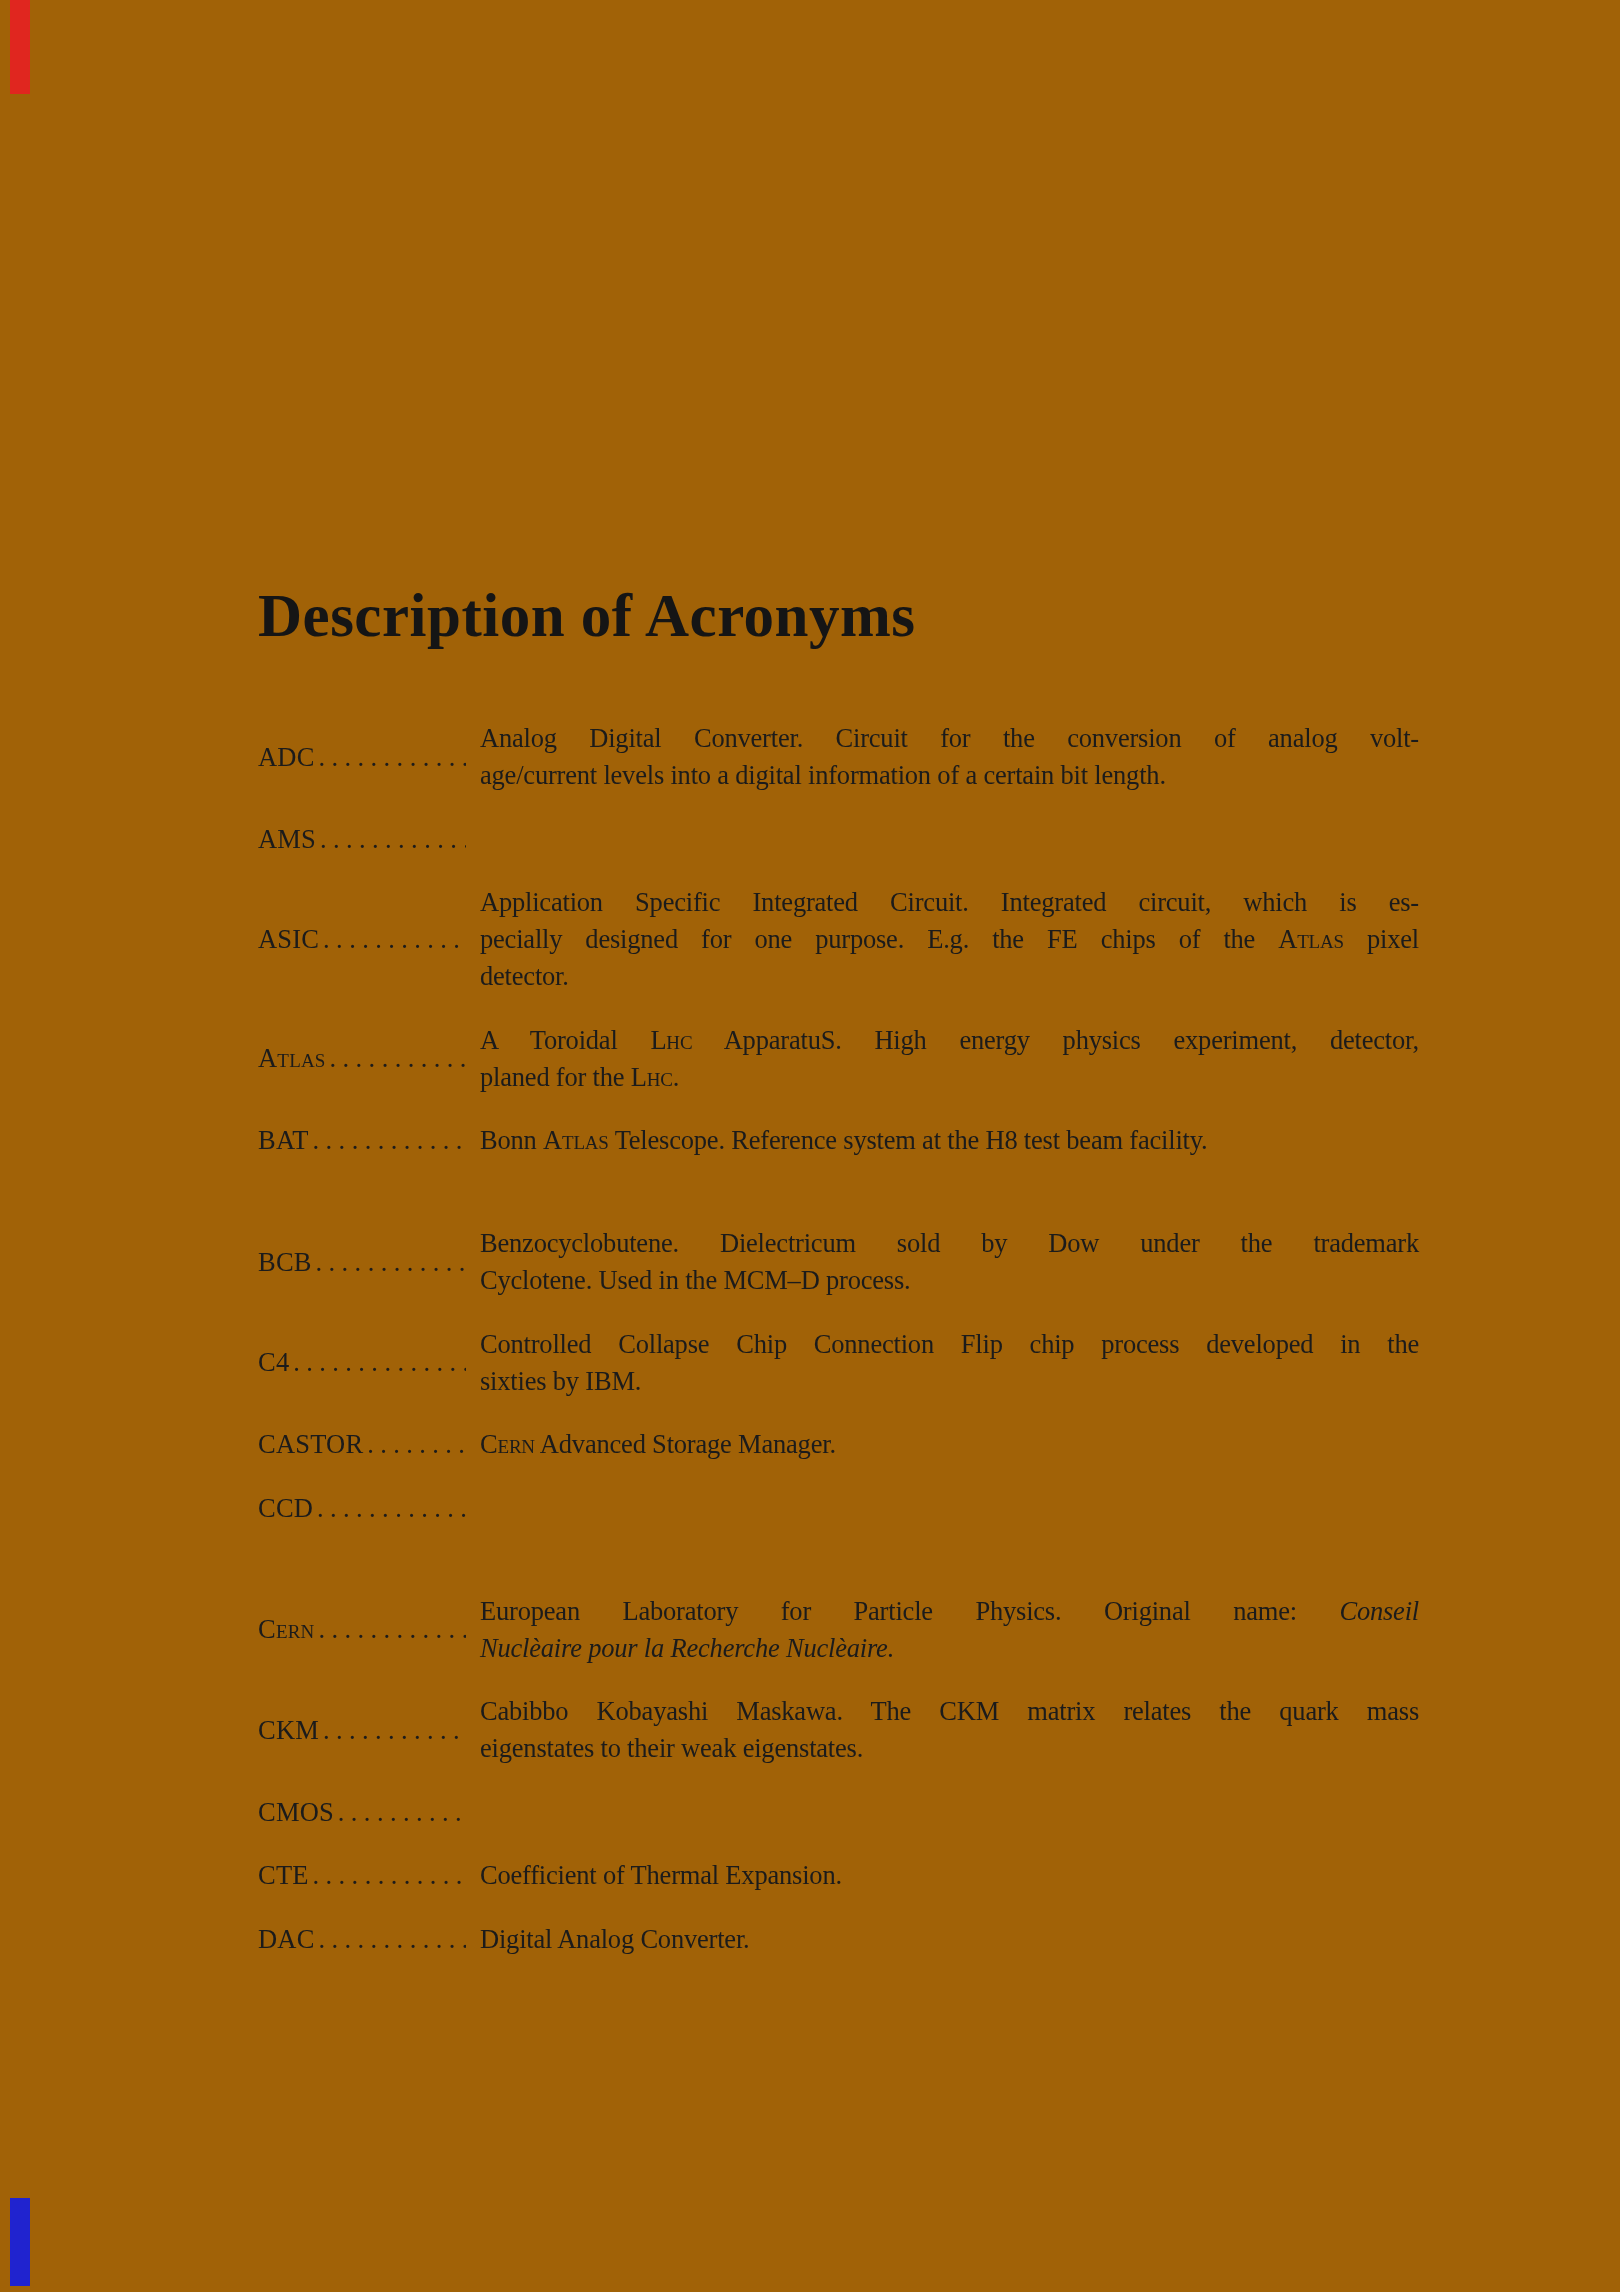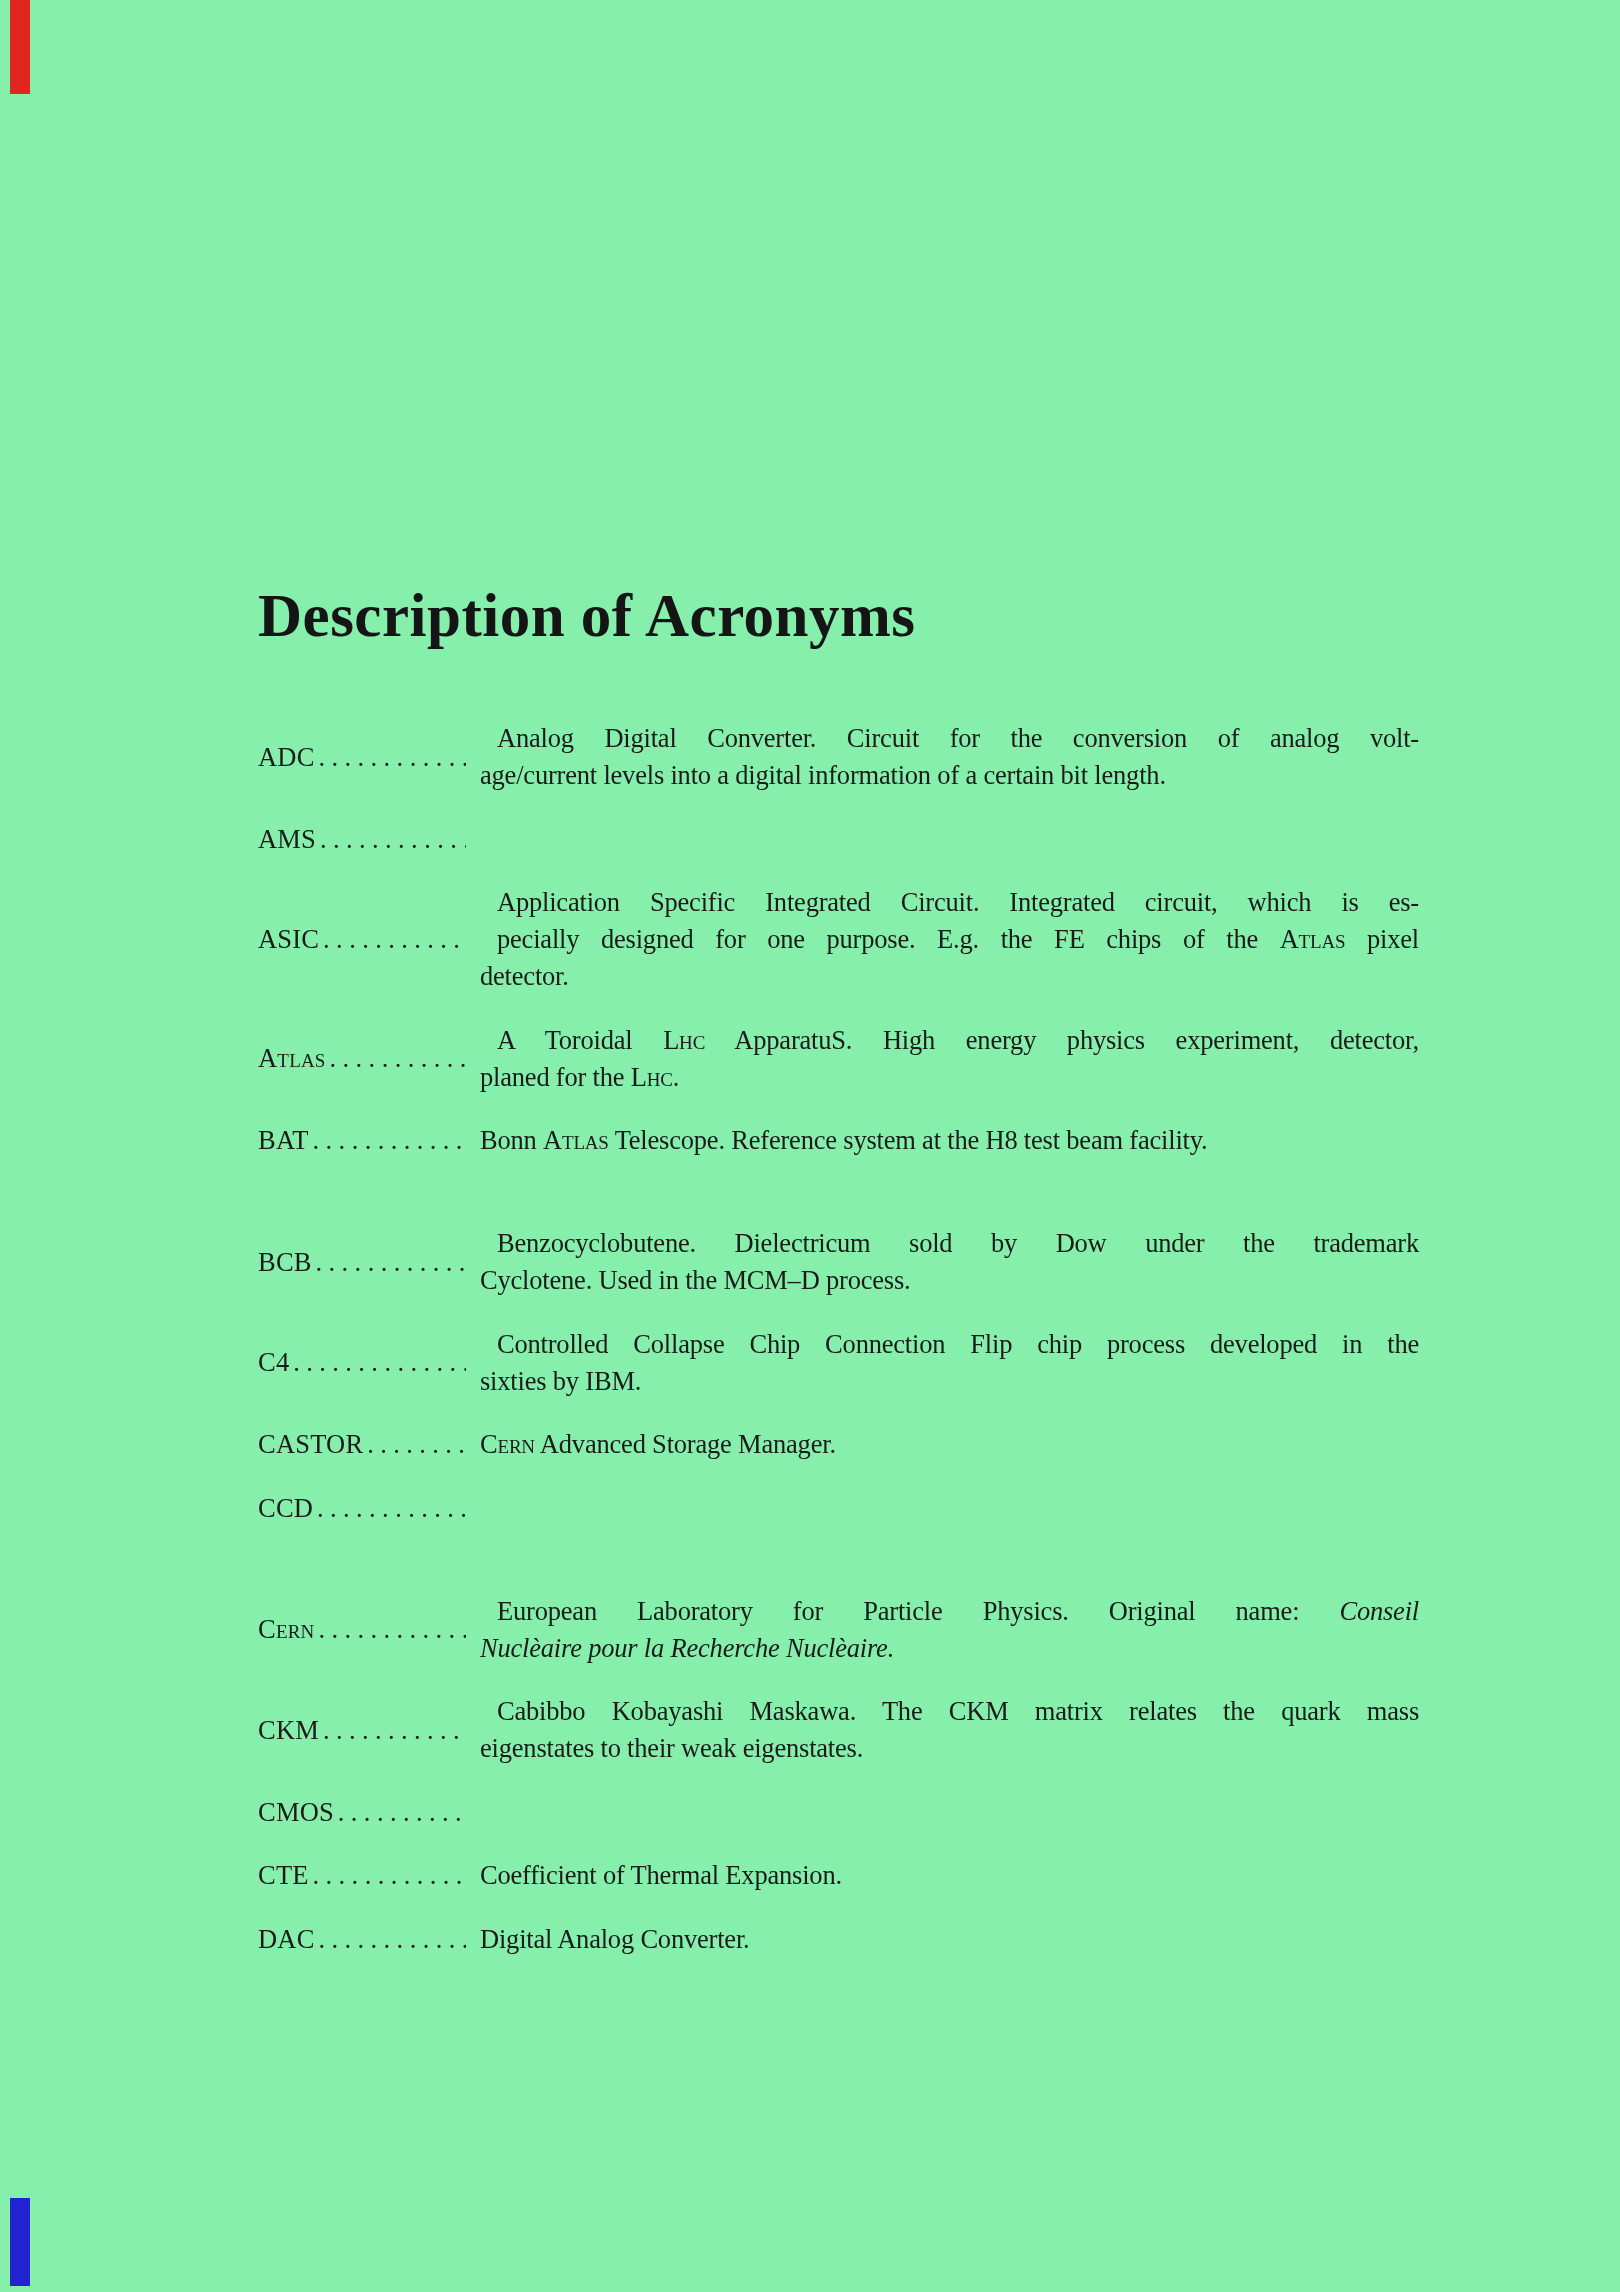--- a/index.html
+++ b/index.html
@@ -36,28 +36,28 @@
     flex:1 1 auto; overflow:hidden;
     letter-spacing:6.4px; margin-left:3.9px;
     color:#1b1b1b;
   }
   .desc-cell { flex:1 1 auto; width:939px; }
   .line {
     font-size:26.5px; line-height:37px;
     letter-spacing:-0.2px;
     text-align:left; white-space:nowrap;
   }
-  .line.jl { text-align:justify; text-align-last:justify; white-space:normal;margin-left:17px; }
+  .line.jl { text-align:justify; text-align-last:justify; white-space:normal; }
   .sc { font-variant:small-caps;font-family:Liberation Serif, serif; }
   .it { font-style:italic; }
 </style>
 </head>
 <body>
 
-<div id="page" style="background: #86efac; color: rgb(27, 27, 27);">
+<div id="page" style="background: #a16207; color: rgb(27, 27, 27);">
   <div id="top-mark" class="edge-mark" style="background: rgb(224, 38, 31);"></div>
   <div id="bottom-mark" class="edge-mark" style="background: rgb(32, 35, 207);"></div>
   <h1 id="chapter-title">Description of Acronyms</h1>
   <div id="acronym-list">
       <div class="entry">
         <div class="acr-cell">
           <span class="acr-name">ADC</span>
           <span class="acr-dots">..............................</span>
         </div>
         <div class="desc-cell">

